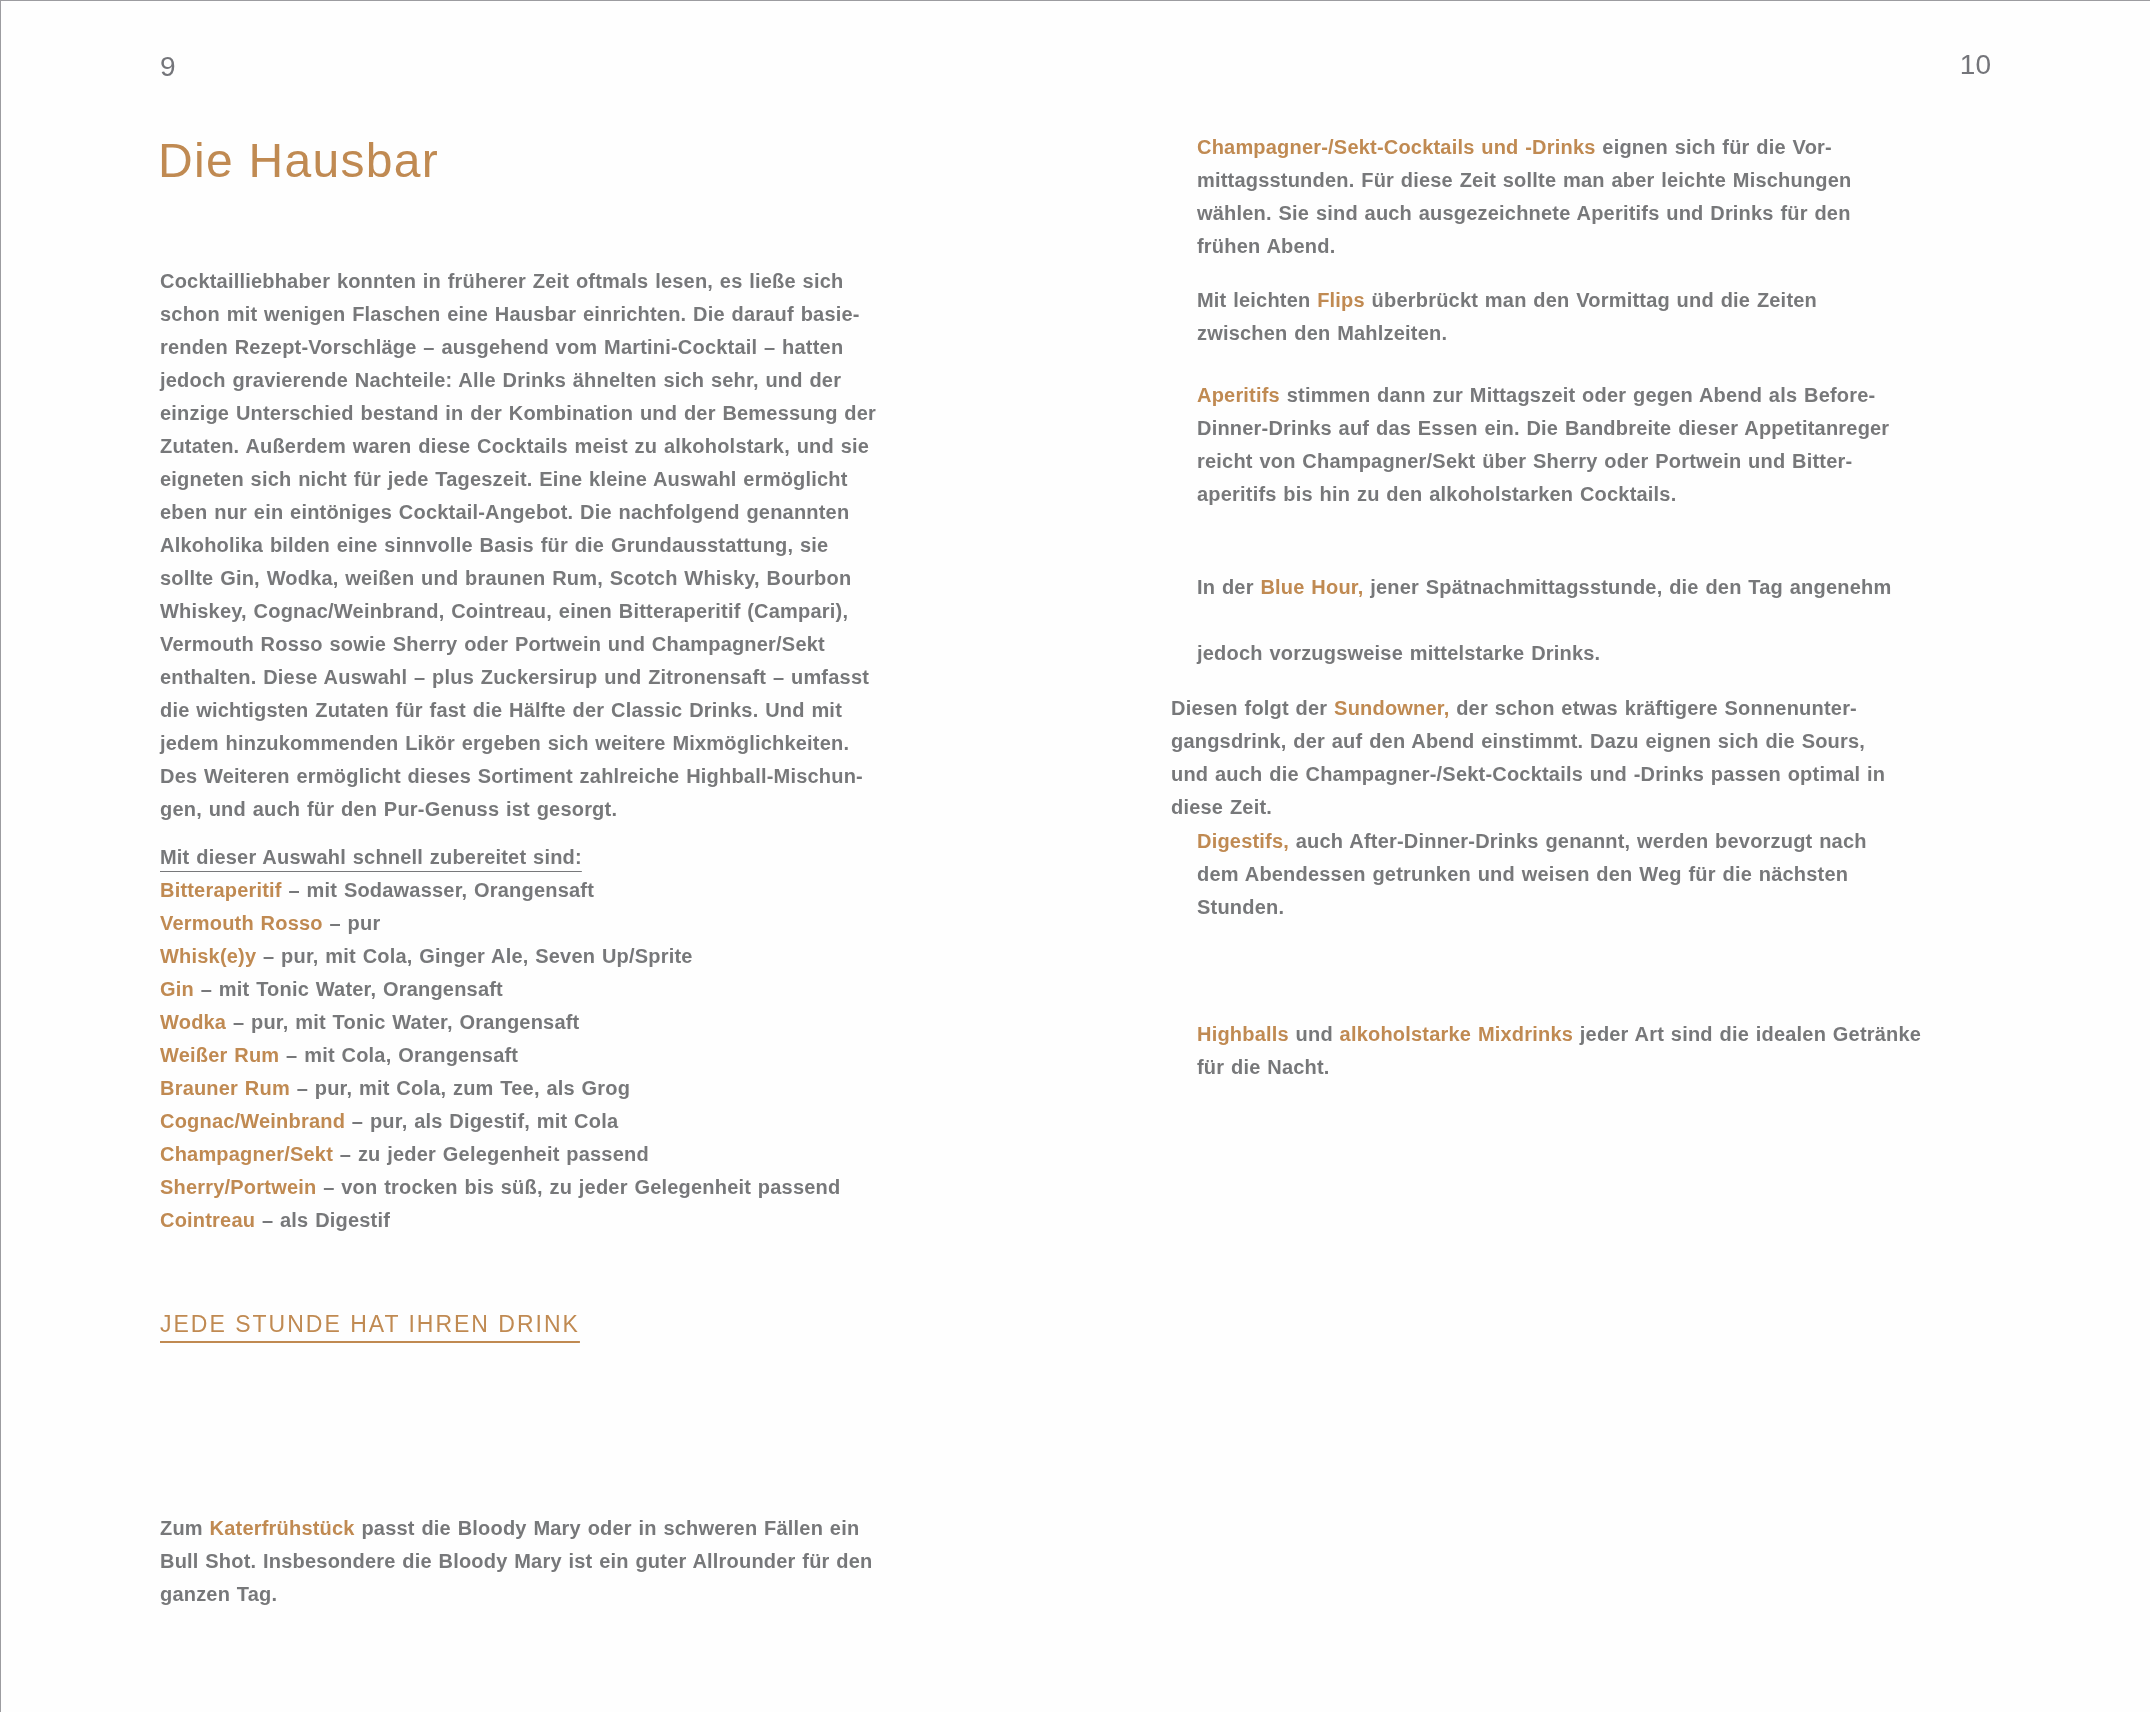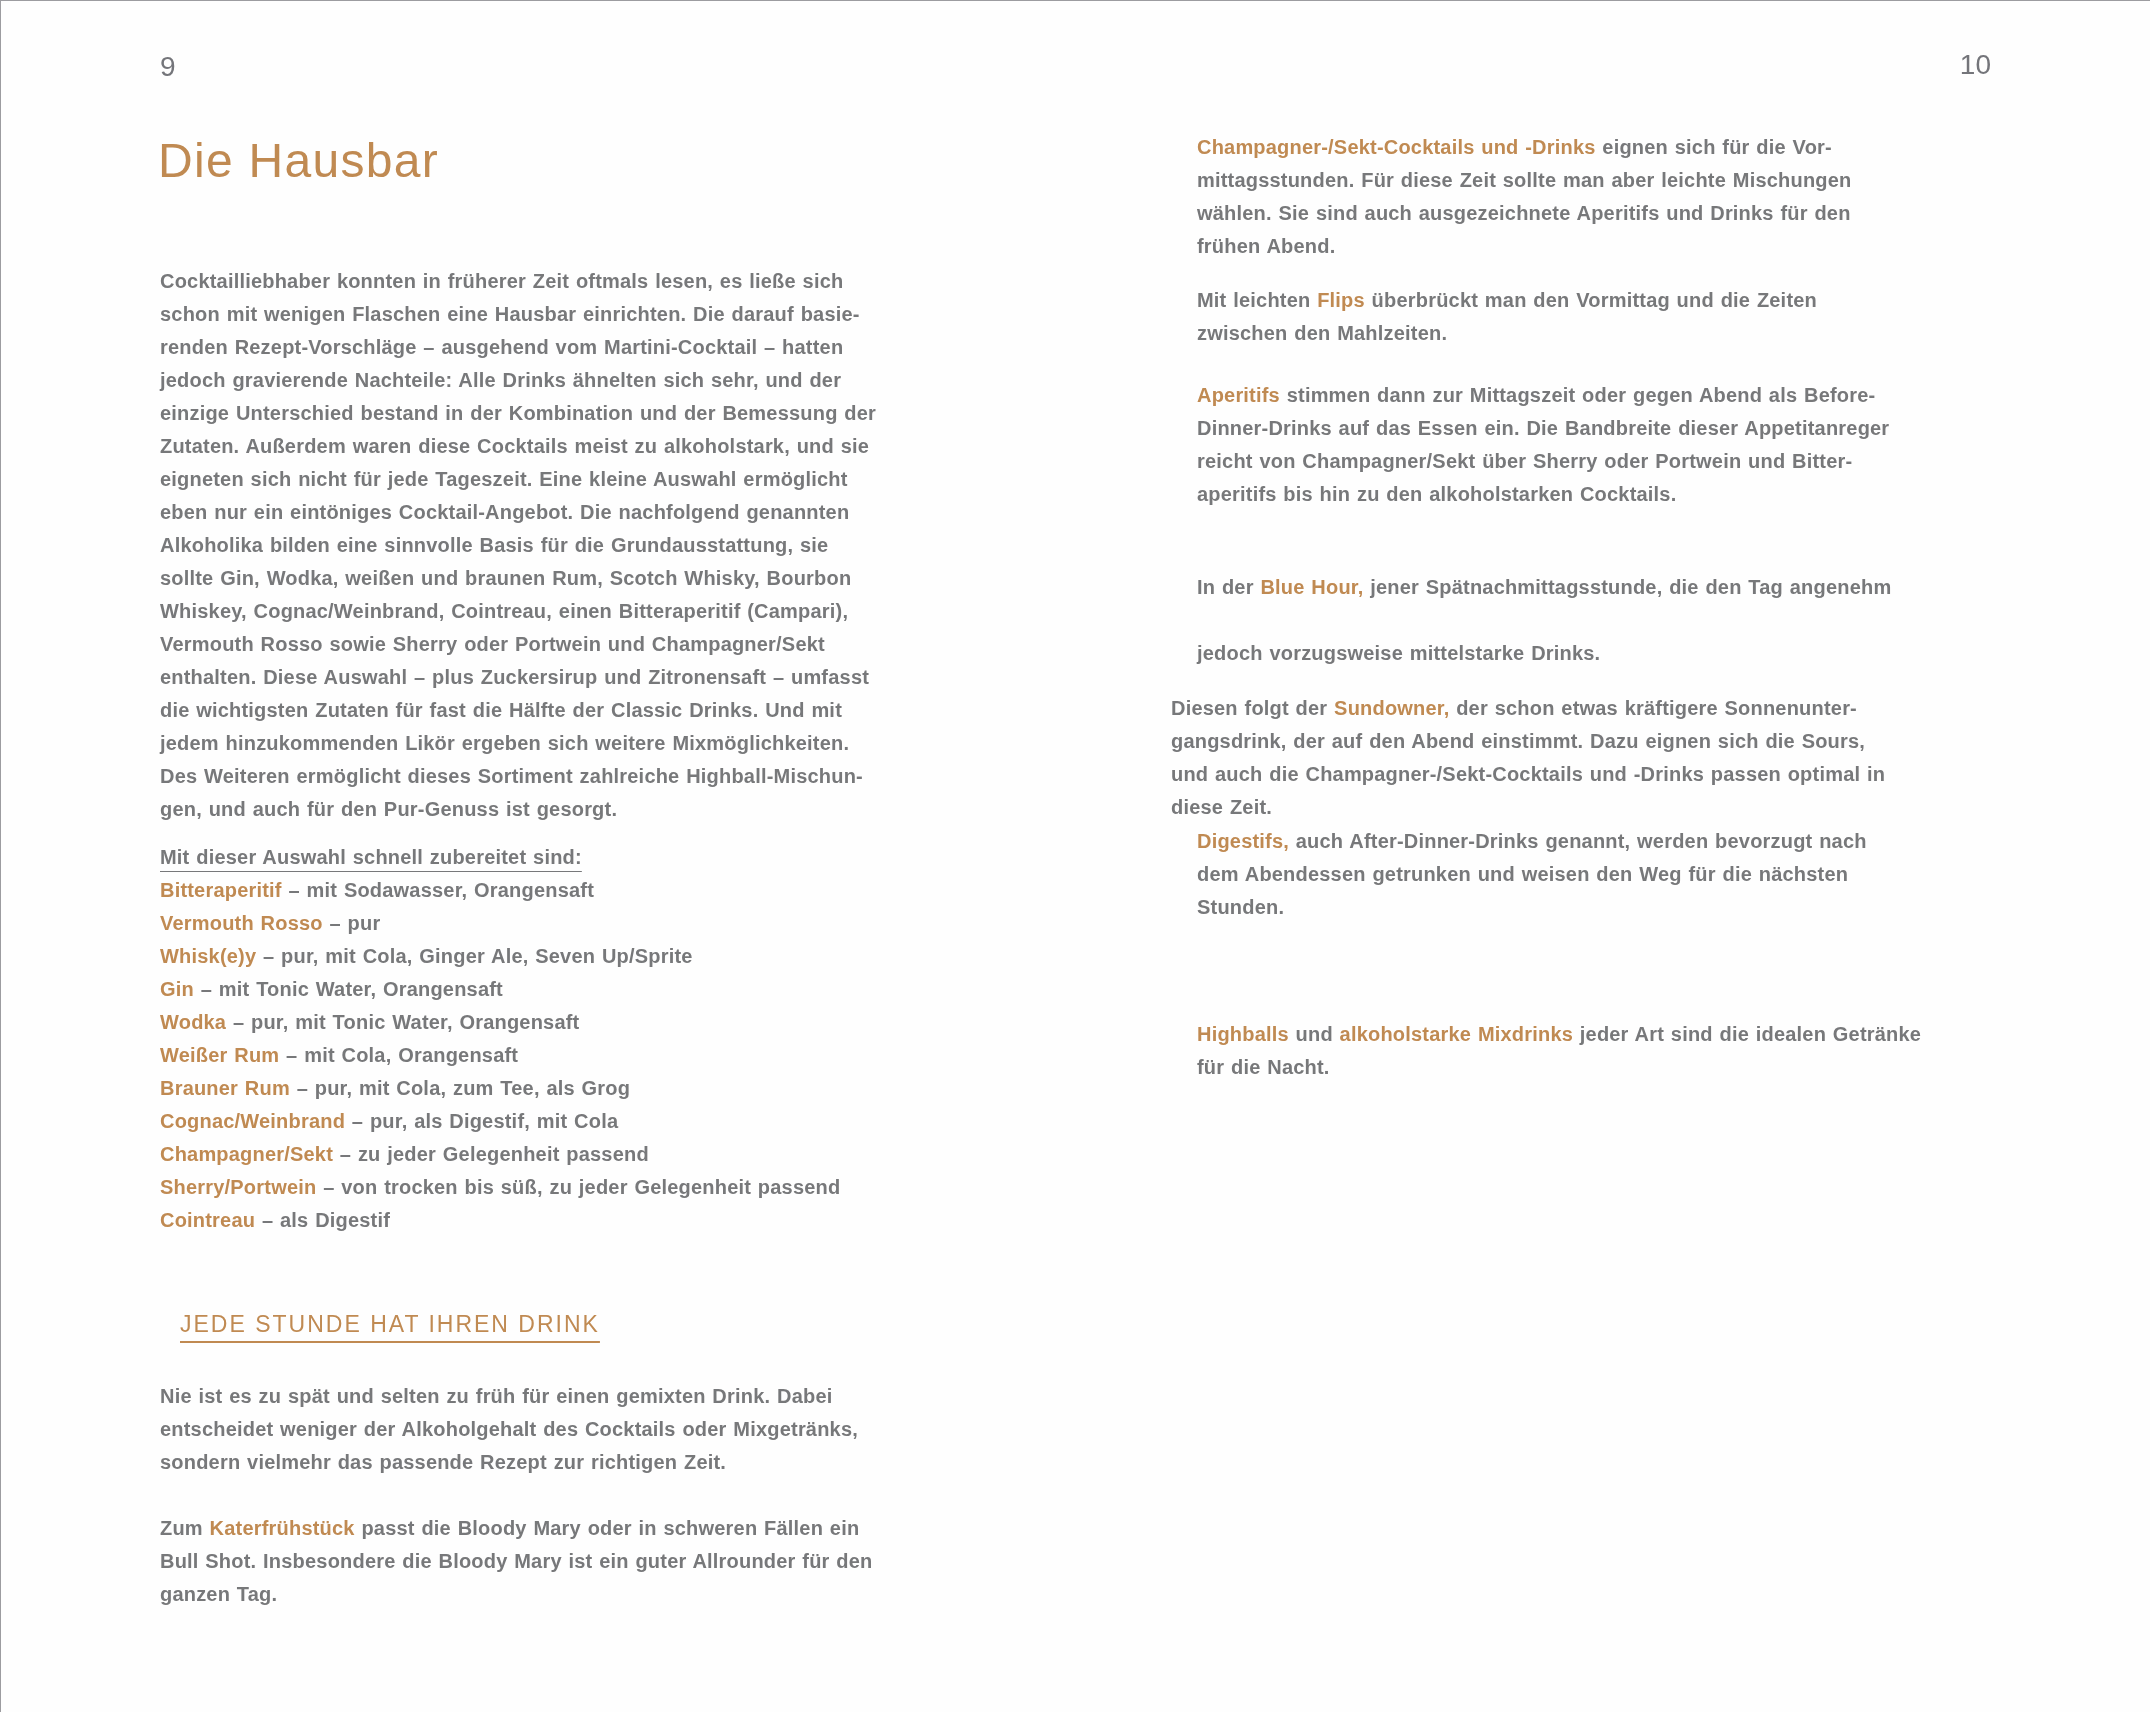--- a/index.html
+++ b/index.html
@@ -55,21 +55,21 @@
     text-decoration:underline;
     text-underline-offset:9.4px;
     text-decoration-thickness:2px;
     white-space:nowrap;
   }
   
   .lp-pagenum{left:159px;top:52px;}
   .lp-title{left:157px;top:123px;}
   .lp-intro{left:159px;top:264px;width:820px;}
   .lp-list{left:159px;top:840px;width:830px;}
-  .lp-section{left:159px;top:1308px;margin-left:20px;}
+  .lp-section{left:159px;top:1308px;}
   .lp-timing{left:159px;top:1379px;width:820px;}
   .lp-kater{left:159px;top:1511px;width:820px;}
   
   .rp-pagenum{right:159px;top:50px;text-align:center;}
   .rp-0{left:1196px;top:130px;width:820px;}
   .rp-1{left:1196px;top:283px;width:820px;}
   .rp-2{left:1196px;top:378px;width:820px;}
   .rp-3{left:1196px;top:570px;width:820px;}
   .rp-4{left:1170px;top:691px;width:820px;}
   .rp-5{left:1196px;top:824px;width:820px;}
@@ -98,21 +98,20 @@
         <div><span class="accent">Brauner Rum</span><span> – pur, mit Cola, zum Tee, als Grog</span></div>
         <div><span class="accent">Cognac/Weinbrand</span><span> – pur, als Digestif, mit Cola</span></div>
         <div><span class="accent">Champagner/Sekt</span><span> – zu jeder Gelegenheit passend</span></div>
         <div><span class="accent">Sherry/Portwein</span><span> – von trocken bis süß, zu jeder Gelegenheit passend</span></div>
         <div><span class="accent">Cointreau</span><span> – als Digestif</span></div>
       </div>
   </div>
 
   <div class="abs section-heading lp-section">JEDE STUNDE HAT IHREN DRINK</div>
 
-  <div class="abs body-text lp-timing"><span>Nie ist es zu spät und selten zu früh für einen gemixten Drink. Dabei</span><br><span>entscheidet weniger der Alkoholgehalt des Cocktails oder Mixgetränks,</span><br><span>sondern vielmehr das passende Rezept zur richtigen Zeit.</span></div>
 
   <div class="abs body-text lp-kater"><span>Zum </span><span class="accent">Katerfrühstück</span><span> passt die Bloody Mary oder in schweren Fällen ein</span><br><span>Bull Shot. Insbesondere die Bloody Mary ist ein guter Allrounder für den</span><br><span>ganzen Tag.</span></div>
 
   <div class="abs page-number rp-pagenum">10</div>
 
   <div class="abs body-text rp-0"><span class="accent">Champagner-/Sekt-Cocktails und -Drinks</span><span> eignen sich für die Vor-</span><br><span>mittagsstunden. Für diese Zeit sollte man aber leichte Mischungen</span><br><span>wählen. Sie sind auch ausgezeichnete Aperitifs und Drinks für den</span><br><span>frühen Abend.</span></div>
   <div class="abs body-text rp-1"><span>Mit leichten </span><span class="accent">Flips</span><span> überbrückt man den Vormittag und die Zeiten</span><br><span>zwischen den Mahlzeiten.</span></div>
   <div class="abs body-text rp-2"><span class="accent">Aperitifs</span><span> stimmen dann zur Mittagszeit oder gegen Abend als Before-</span><br><span>Dinner-Drinks auf das Essen ein. Die Bandbreite dieser Appetitanreger</span><br><span>reicht von Champagner/Sekt über Sherry oder Portwein und Bitter-</span><br><span>aperitifs bis hin zu den alkoholstarken Cocktails.</span></div>
   <div class="abs body-text rp-3"><span>In der </span><span class="accent">Blue Hour,</span><span> jener Spätnachmittagsstunde, die den Tag angenehm</span><br><br><span>jedoch vorzugsweise mittelstarke Drinks.</span></div>
   <div class="abs body-text rp-4"><span>Diesen folgt der </span><span class="accent">Sundowner,</span><span> der schon etwas kräftigere Sonnenunter-</span><br><span>gangsdrink, der auf den Abend einstimmt. Dazu eignen sich die Sours,</span><br><span>und auch die Champagner-/Sekt-Cocktails und -Drinks passen optimal in</span><br><span>diese Zeit.</span></div>

